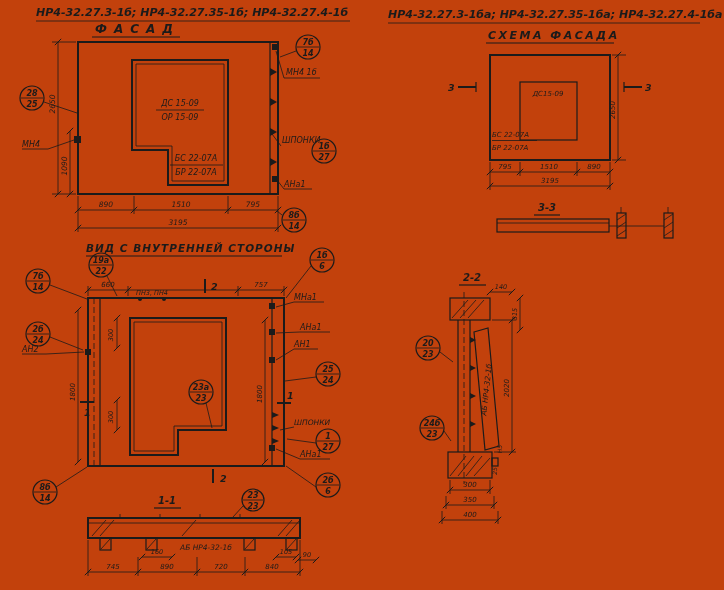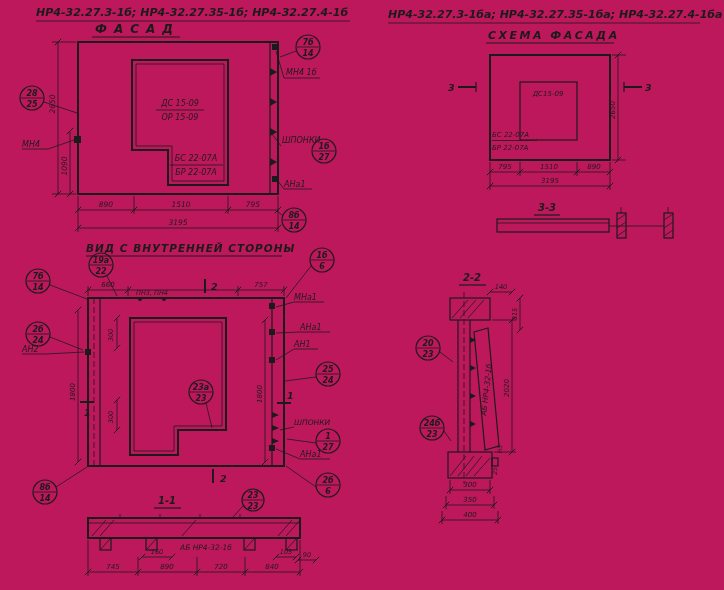--- a/index.html
+++ b/index.html
@@ -1,16 +1,16 @@
 <!DOCTYPE html>
 <html><head>
 <meta charset="utf-8">
 <style>
   html,body{margin:0;padding:0;background:#e8e6e0}
-  .stage{position:relative;width:724px;height:590px;background:#be185d;overflow:hidden}
+  .stage{position:relative;width:724px;height:590px;background:#c2410c;overflow:hidden}
   svg{display:block}
   svg text{font-family:"DejaVu Sans",sans-serif;font-style:italic;fill:#1b1b1b}
   svg line,svg path,svg rect,svg circle,svg polyline,svg polygon{stroke:#1b1b1b;fill:none}
   .s2{stroke-width:2}
   .s1{stroke-width:1.2}
   .th{stroke-width:.8}
   .dsh{stroke-width:.8;stroke-dasharray:6 3}
   .fillb{fill:#1b1b1b;stroke:none}
   .hdr{font-size:11px;font-weight:700}
   .ttl{font-size:12px;font-weight:700;letter-spacing:7px}

